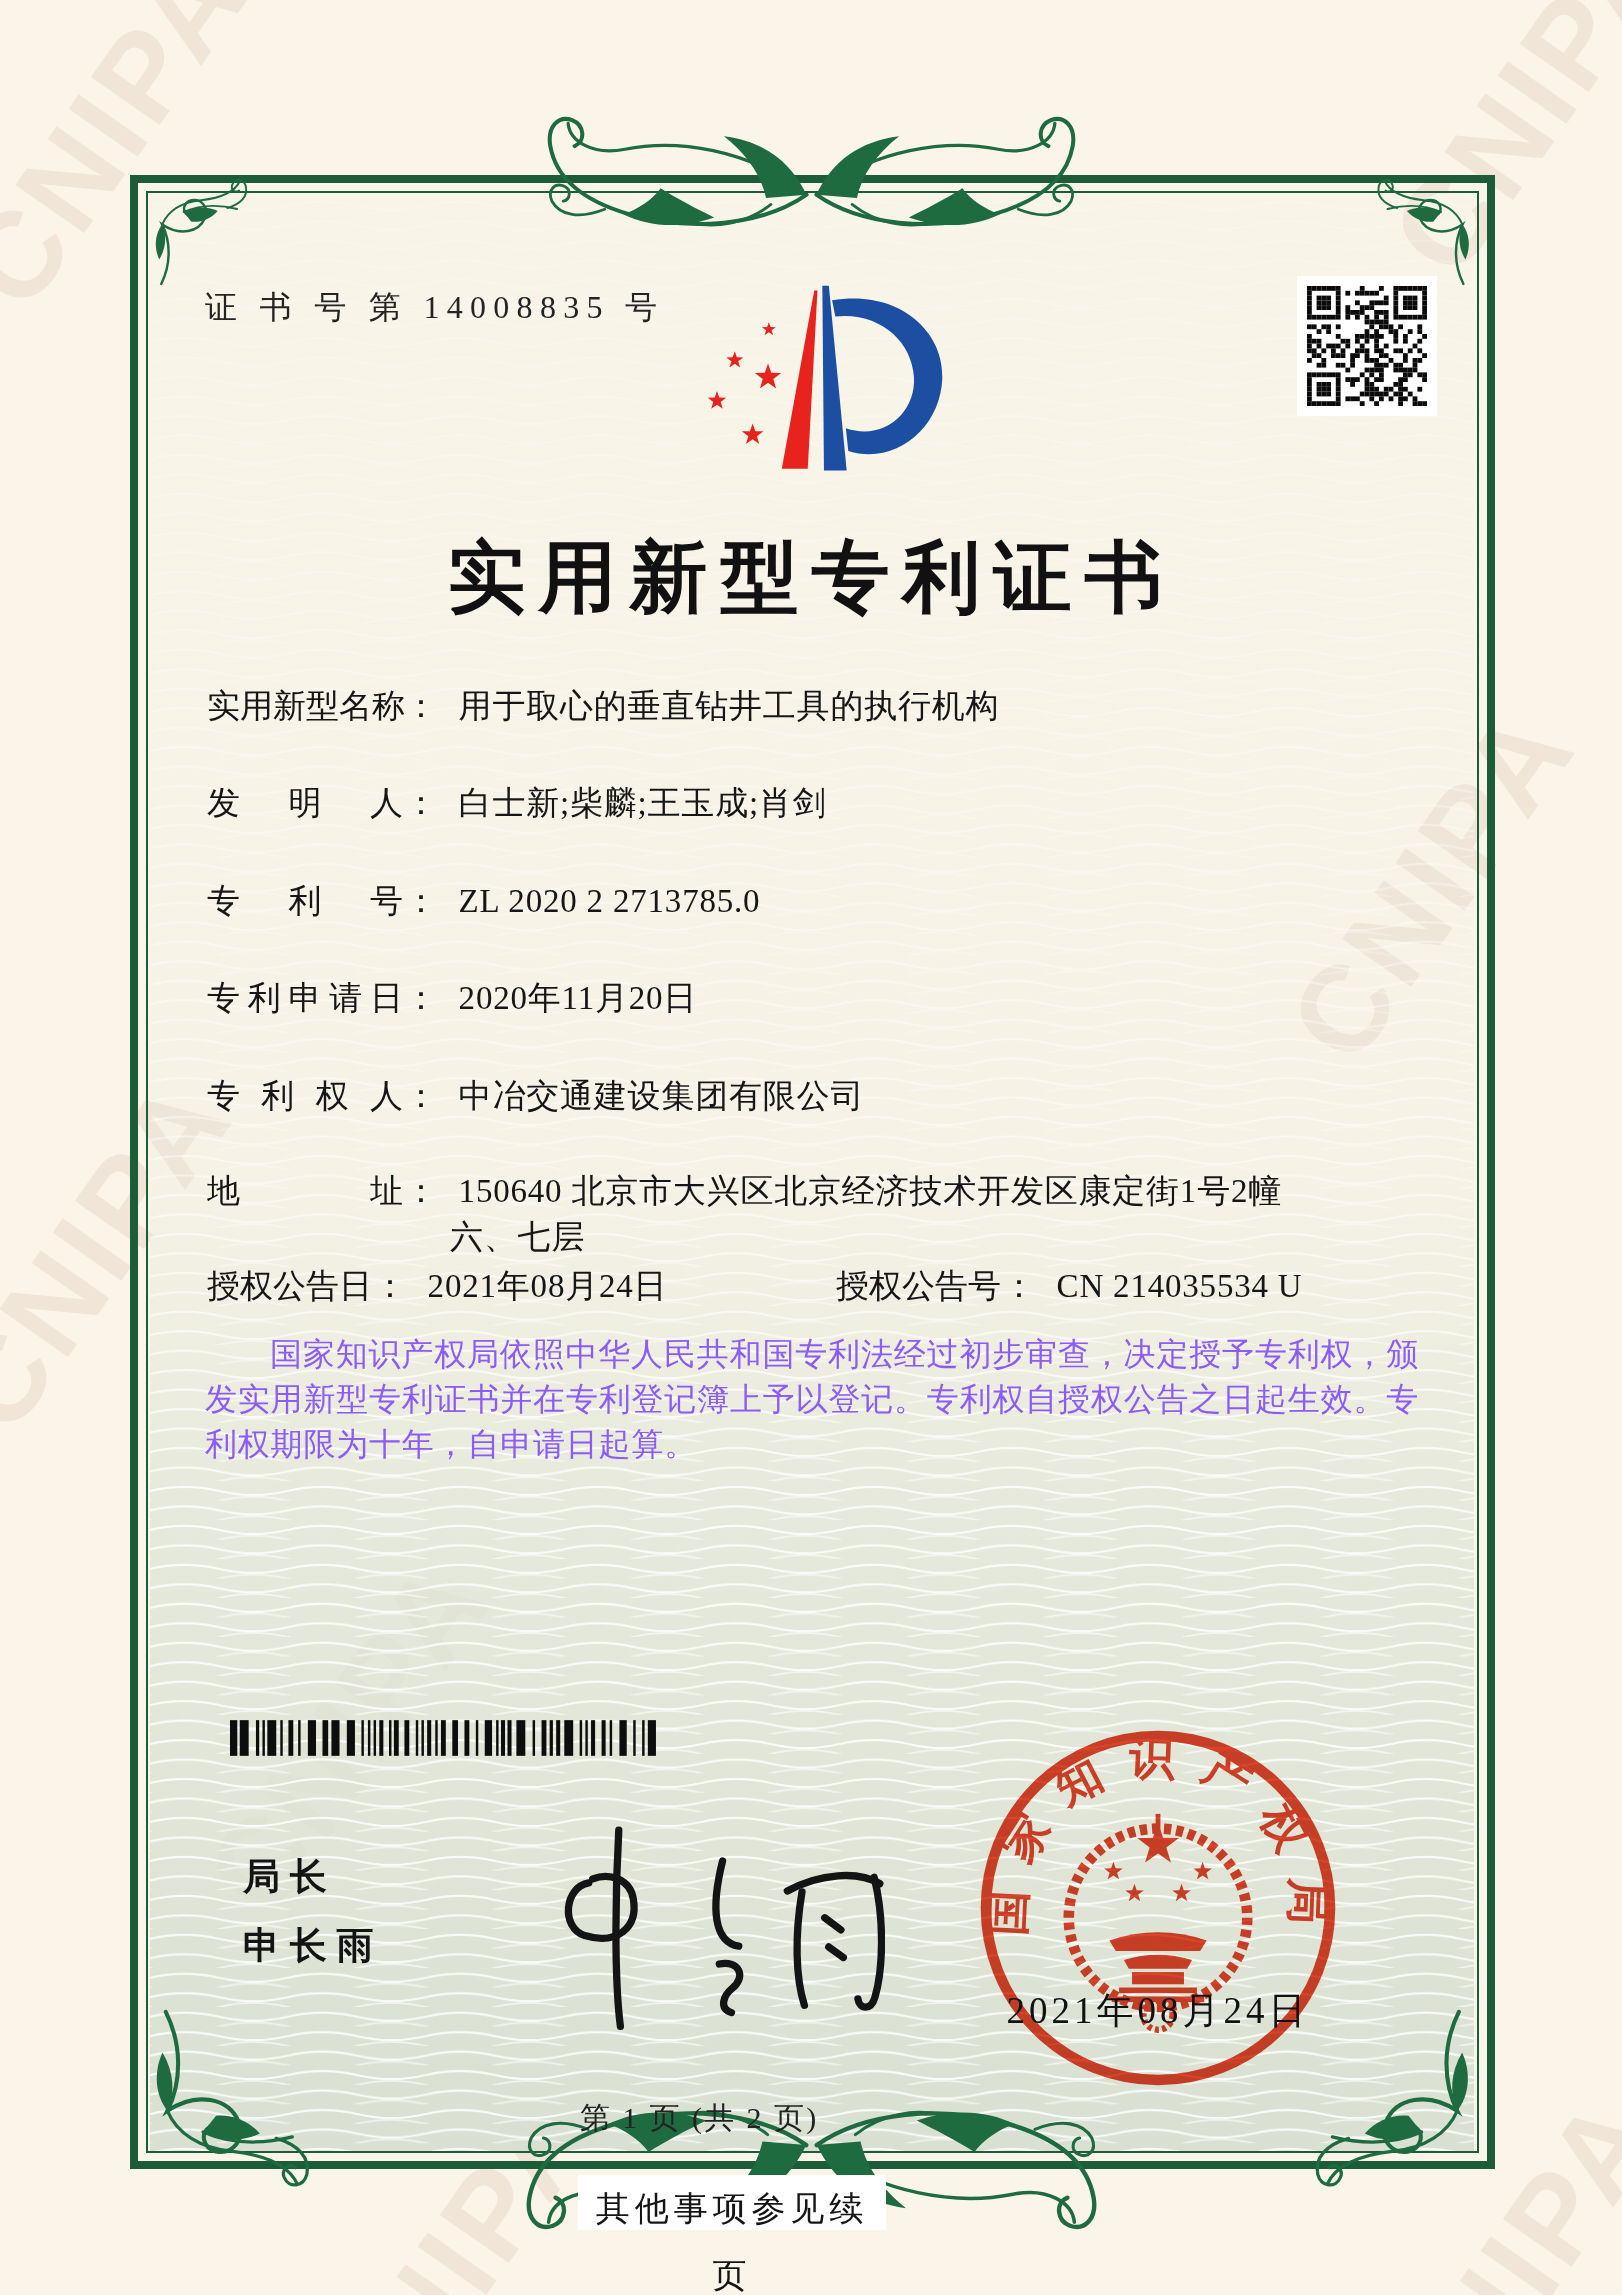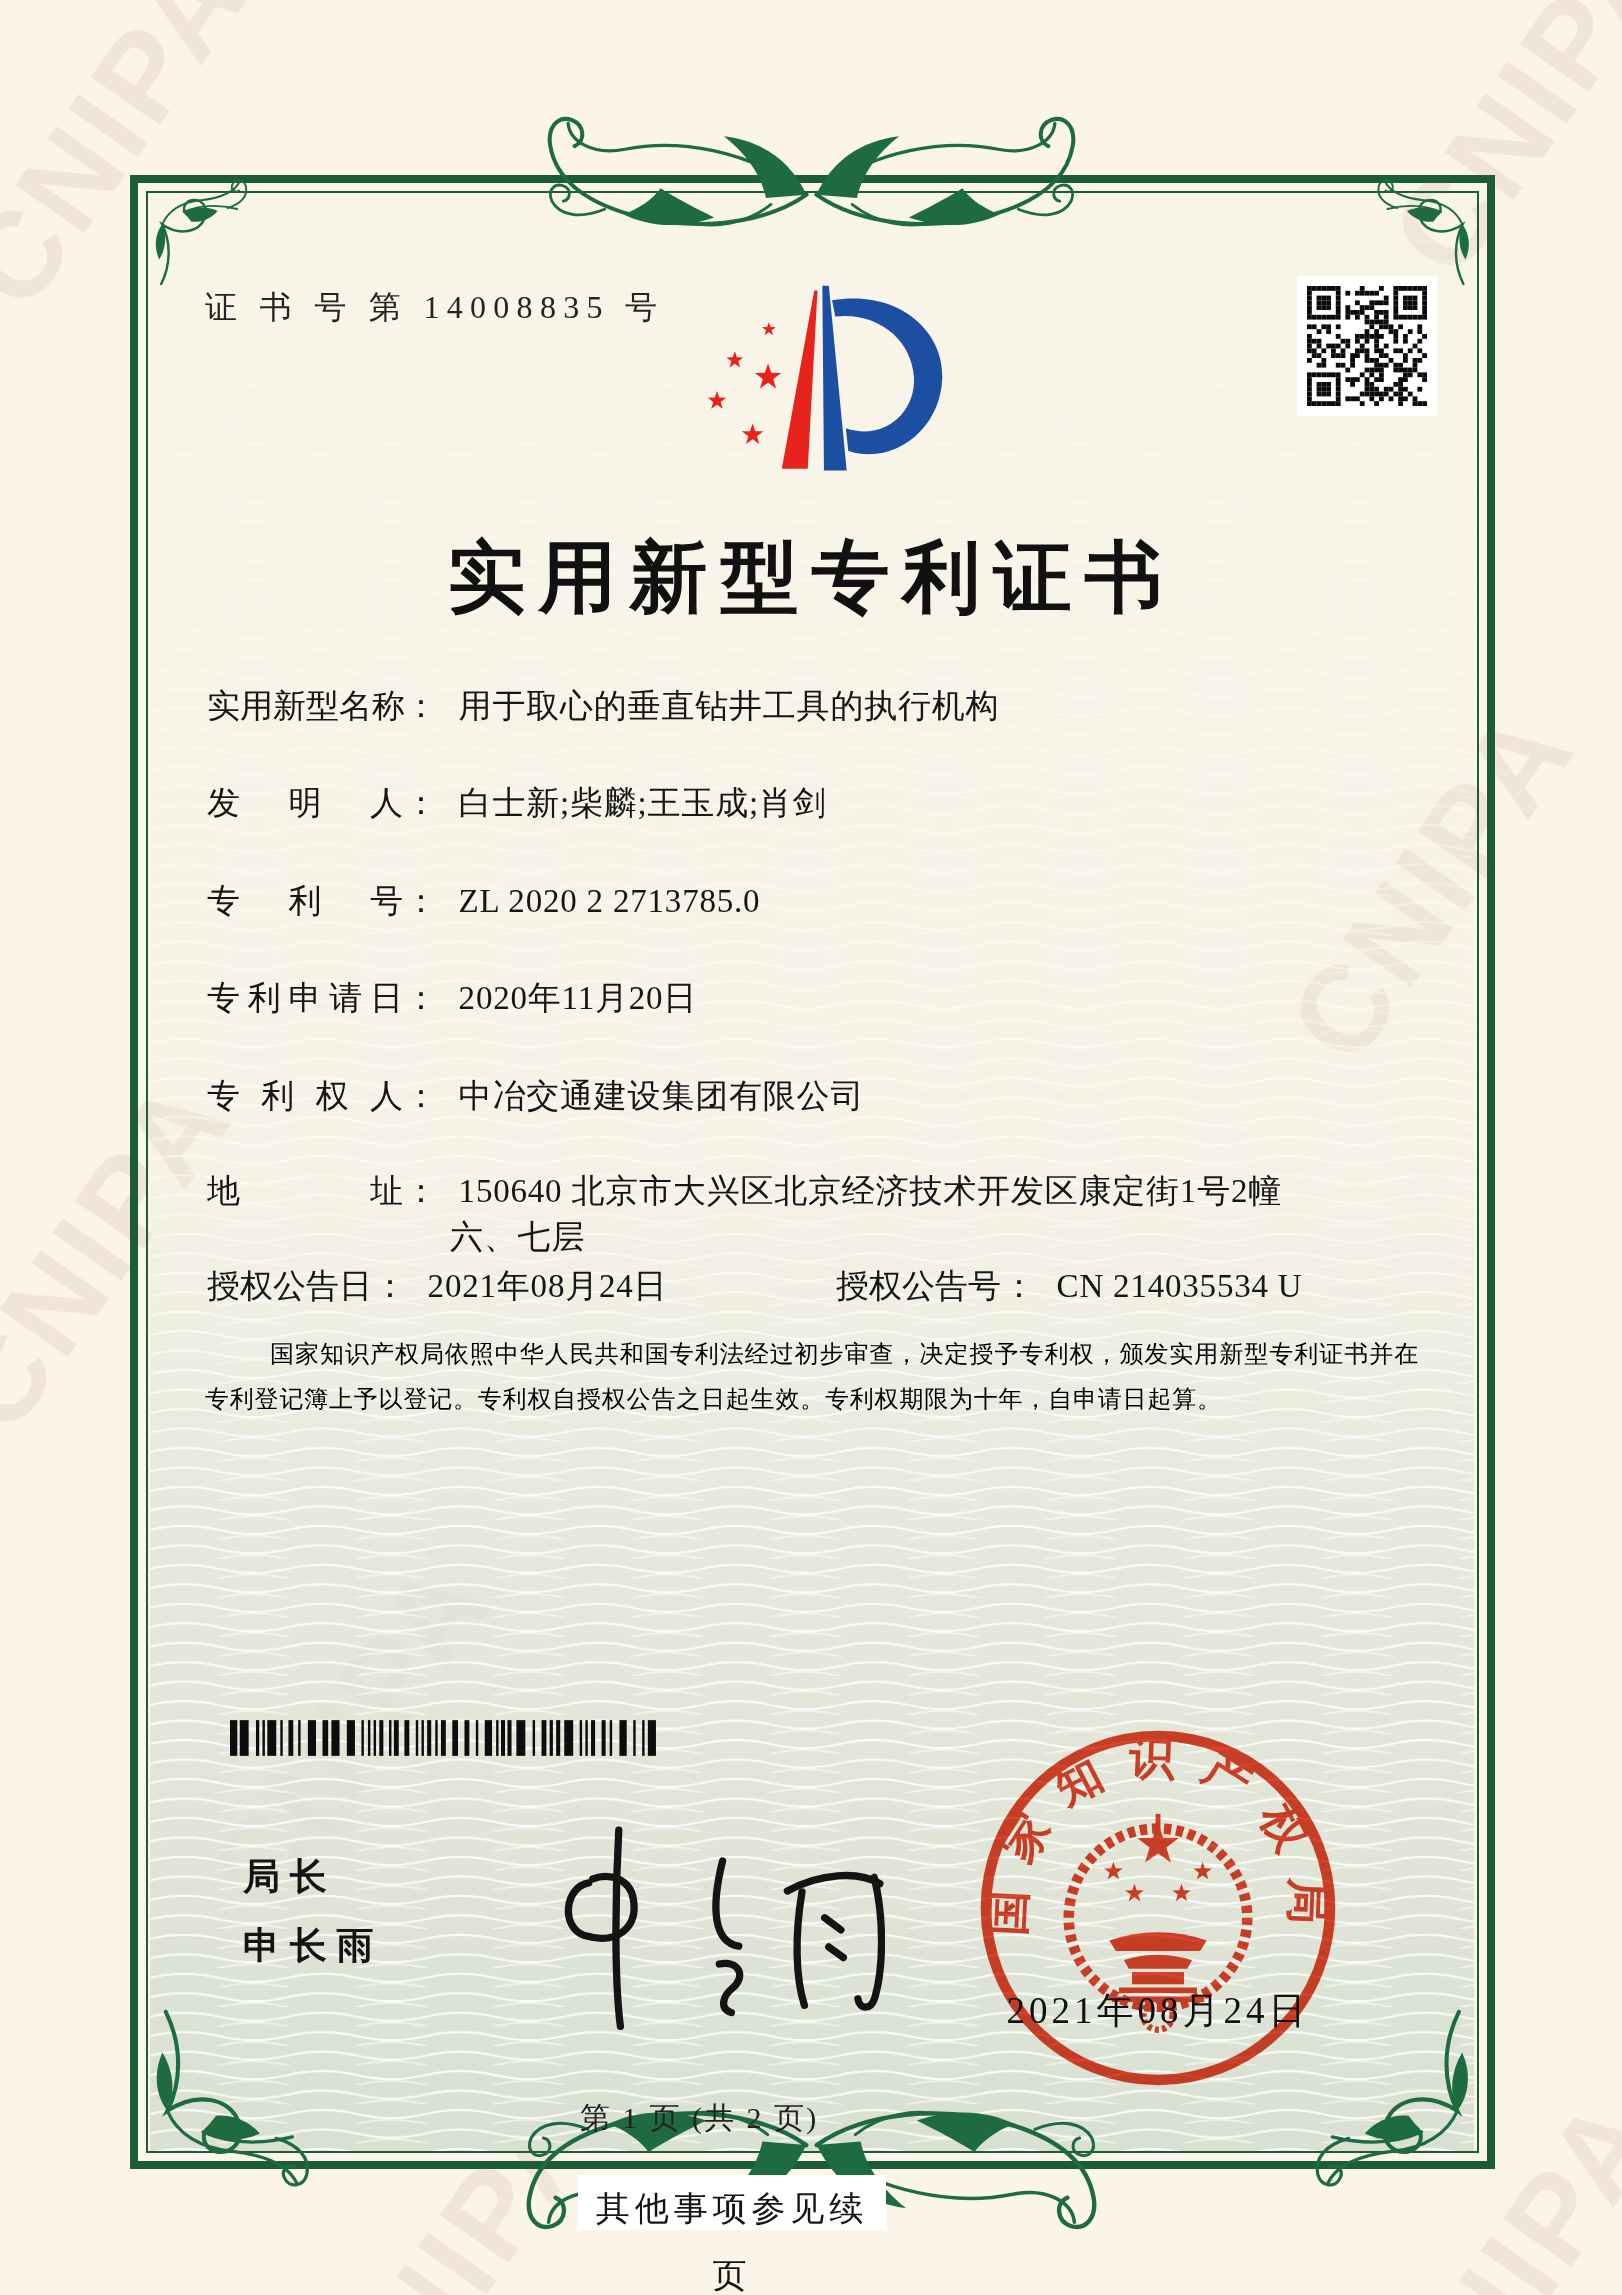--- a/index.html
+++ b/index.html
@@ -38,22 +38,22 @@
     text-align:center; font-size:78px; font-weight:bold; letter-spacing:13px; color:#111;margin-top:44px;
   }
   .frow { position:absolute; z-index:5; left:207px; font-size:33px; white-space:nowrap; color:#161616; }
   .flabel { display:inline-block; width:196px; text-align:justify; text-align-last:justify; vertical-align:top; }
   .fcolon { display:inline-block; margin:0 21px 0 1.6px; }
   .fvalue { letter-spacing:0.8px; }
   .fvalue2 { position:absolute; left:243px; top:46px; letter-spacing:0.8px; }
   .grant-right { position:absolute; left:629px; top:0; }
   .paras { position:absolute; z-index:5; left:205px; top:1332px; width:1214px; }
   .paras p {
-    font-size:24px; line-height:45px; text-indent:65px;
-    text-align:justify; letter-spacing:0.8px; color:#000000;
+    font-size:32px; line-height:45px; text-indent:65px;
+    text-align:justify; letter-spacing:0.8px; color:#8b5cf6;
   }
   .paras p + p { margin-top:9px; }
   .barcode { position:absolute; z-index:5; left:230px; top:1720px; }
   .official {
     position:absolute; z-index:5; left:243px;
     font-family:"Liberation Sans","DejaVu Sans",sans-serif;
     font-size:37px; letter-spacing:9.7px; color:#141414;font-weight:bold;
   }
   .sig { position:absolute; z-index:7; left:479px; top:1814px; }
   .seal { position:absolute; z-index:6; left:973px; top:1723px; opacity:.95; mix-blend-mode:multiply; }

